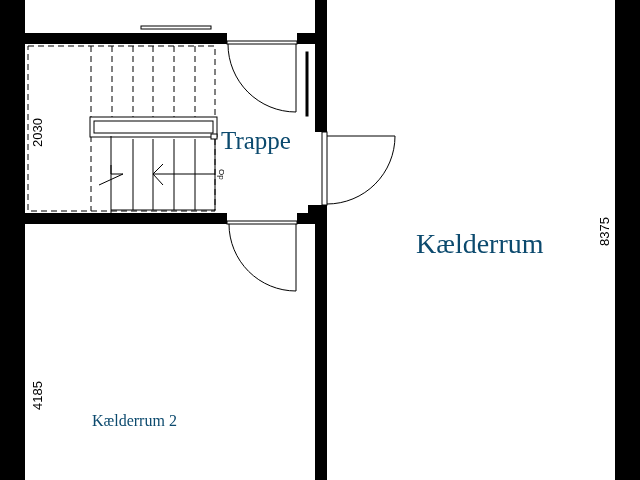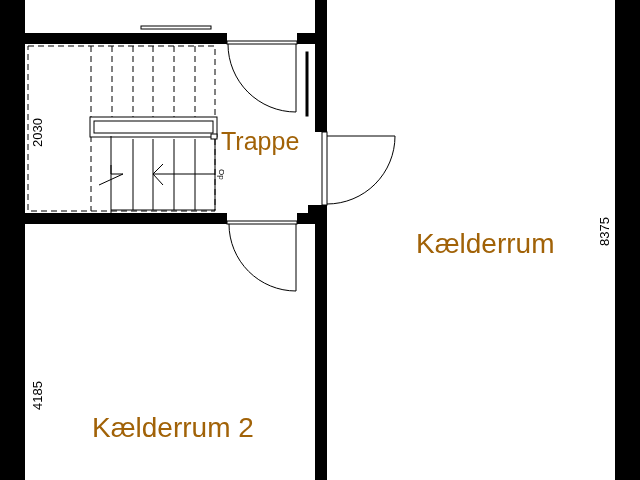--- a/index.html
+++ b/index.html
@@ -1,18 +1,18 @@
 <!DOCTYPE html>
 <html><head>
 <meta charset="utf-8">
 <style>
   html, body { margin:0; padding:0; background:#ffffff; }
   body { width:640px; height:480px; overflow:hidden; position:relative; font-family:"Liberation Sans", sans-serif; }
   #plan { position:absolute; left:0; top:0; width:640px; height:480px; }
-  .room-label { position:absolute; font-family:Liberation Sans, sans-serif; color:#a16207; white-space:nowrap; }
+  .room-label { position:absolute; font-family:Liberation Serif, serif; color:#0c4a6e; white-space:nowrap; }
   .dim-label { position:absolute; font-family:"Liberation Sans", sans-serif; color:#000; font-size:13px; white-space:nowrap; transform-origin:left top; transform:rotate(-90deg); }
   .tiny-label { position:absolute; font-family:"Liberation Sans", sans-serif; color:#000; font-size:8px; transform-origin:left top; transform:rotate(90deg); }
 </style>
 </head>
 <body>
 
 <svg id="plan" viewBox="0 0 640 480" xmlns="http://www.w3.org/2000/svg">
 
   <g fill="#000">
     <rect x="0" y="0" width="25" height="480"></rect>
@@ -76,19 +76,19 @@
 
   <g stroke="#000" stroke-width="1" fill="none">
     <rect x="227" y="221" width="70" height="3" fill="#fff"></rect>
     <path d="M229,224 A67,67 0 0 0 296,291"></path>
     <line x1="296" y1="224" x2="296" y2="291"></line>
   </g>
 </svg>
 
 <div class="room-label" style="left:221px; top:127px; font-size:25px;">Trappe</div>
 <div class="room-label" style="left:416px; top:228px; font-size:28px;">Kælderrum</div>
-<div class="room-label" style="left:92px; top:412px; font-size:28px;">Kælderrum 2</div>
+<div class="room-label" style="left:92px; top:412px; font-size:16px;">Kælderrum 2</div>
 
 <div class="dim-label" style="left:30px; top:147px;">2030</div>
 <div class="dim-label" style="left:597px; top:246px;">8375</div>
 <div class="dim-label" style="left:30px; top:410px;">4185</div>
 
 <div class="tiny-label" style="left:226px; top:169px;">Op</div>
 
 </body></html>

